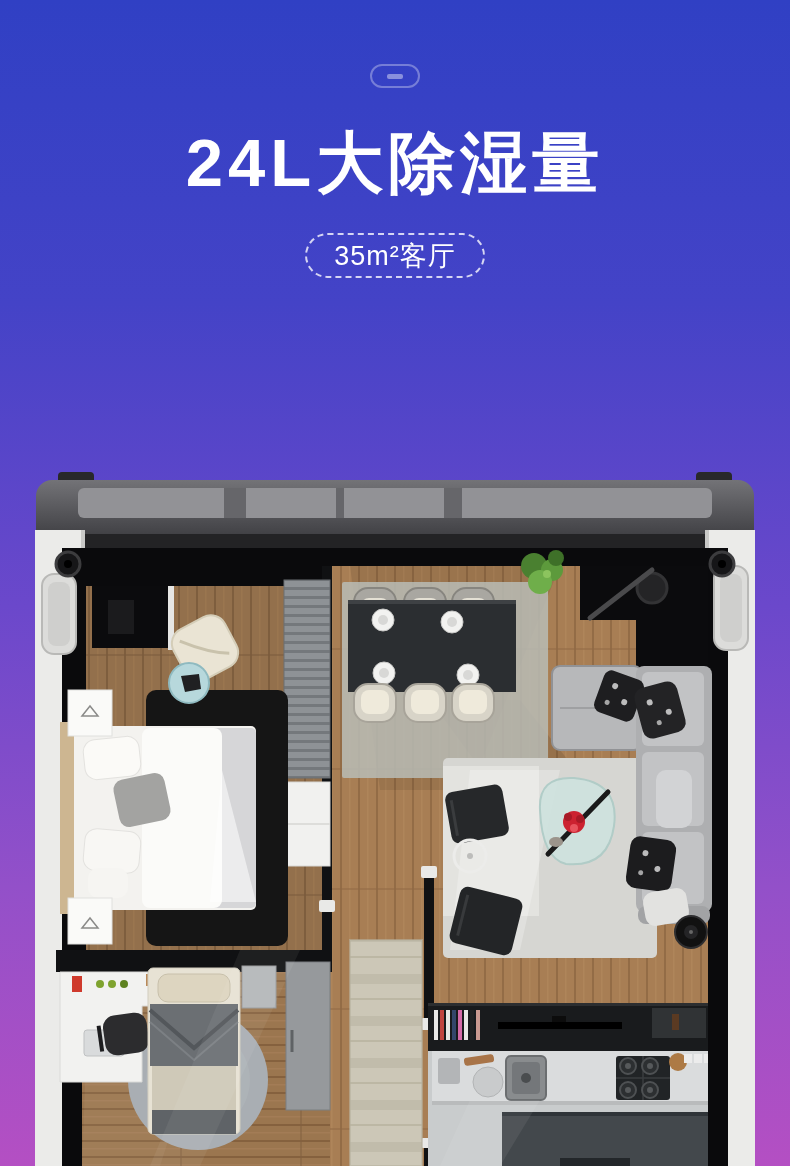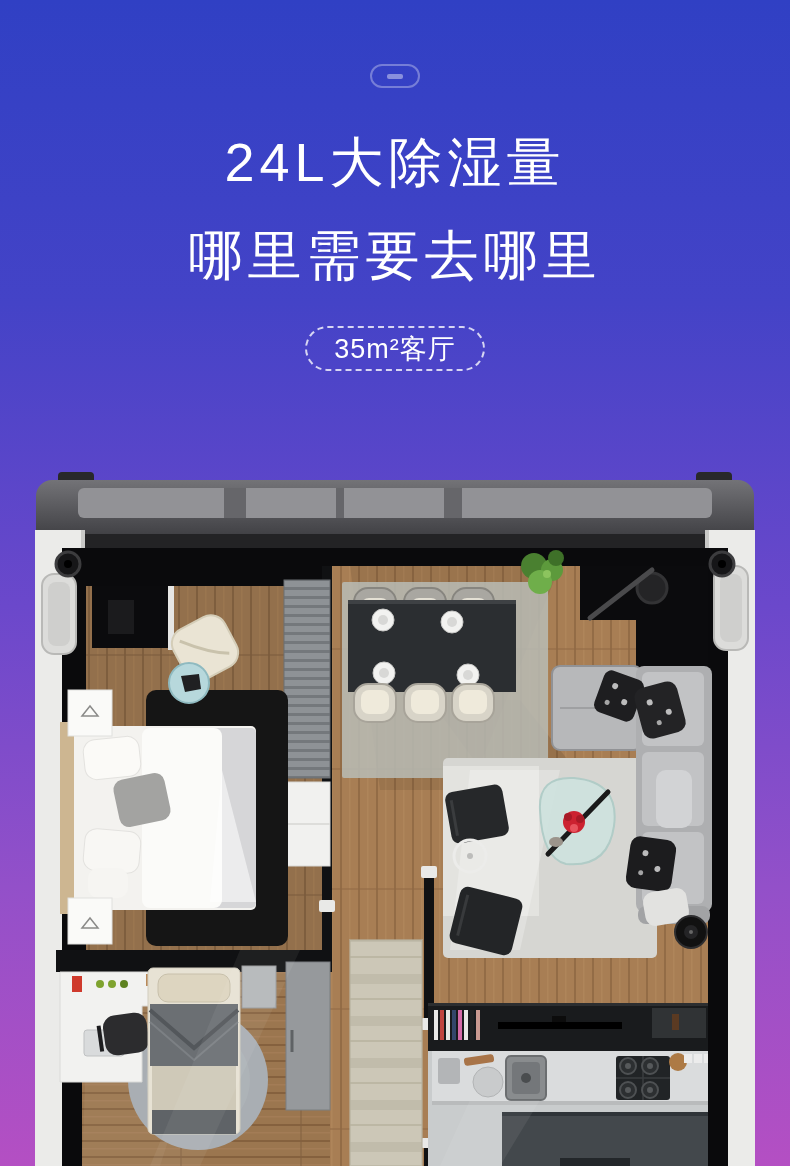--- a/index.html
+++ b/index.html
@@ -9,41 +9,40 @@
     background:linear-gradient(180deg,#3040c4 0%,#4443c7 26%,#6b48cb 52%,#9350c9 76%,#b44fc3 100%);
     color:#fff;
   }
   .hero{position:absolute;top:0;left:0;width:790px;text-align:center;}
   .badge-icon{
     width:46px;height:20px;margin:64px auto 0;
     border:2px solid rgba(255,255,255,.32);border-radius:12px;
     display:flex;align-items:center;justify-content:center;
   }
   .badge-icon .dash{width:16px;height:5px;border-radius:2px;background:rgba(255,255,255,.42);}
-  .title{margin-top:28px;font-size:54px;font-weight:400;line-height:93px;letter-spacing:5px;}
+  .title{margin-top:28px;font-size:67px;font-weight:700;line-height:93px;letter-spacing:5px;}
   .room-badges{display:flex;justify-content:center;gap:37px;margin-top:24px;}
   .pill{
     height:41px;padding:0 27px;border:2px dashed rgba(255,255,255,.78);
     border-radius:23px;display:flex;align-items:center;
     font-size:27px;font-weight:500;letter-spacing:1px;
   }
   .floorplan{position:absolute;left:0;top:470px;width:790px;height:696px;}
 </style>
 </head>
 <body>
 
 <div class="canvas">
 
   <div class="hero">
     <div class="badge-icon">
       <div class="dash"></div>
     </div>
     <div class="title">
       <div>24L大除湿量</div>
-      <div>哪里需要去哪里</div>
     </div>
     <div class="room-badges">
       <div class="pill">35m²客厅</div>
     </div>
   </div>
 
   <svg class="floorplan" viewBox="0 0 790 696">
     <defs>
       <linearGradient id="lidGrad" x1="0" y1="0" x2="0" y2="1">
         <stop offset="0" stop-color="#737377"></stop>

